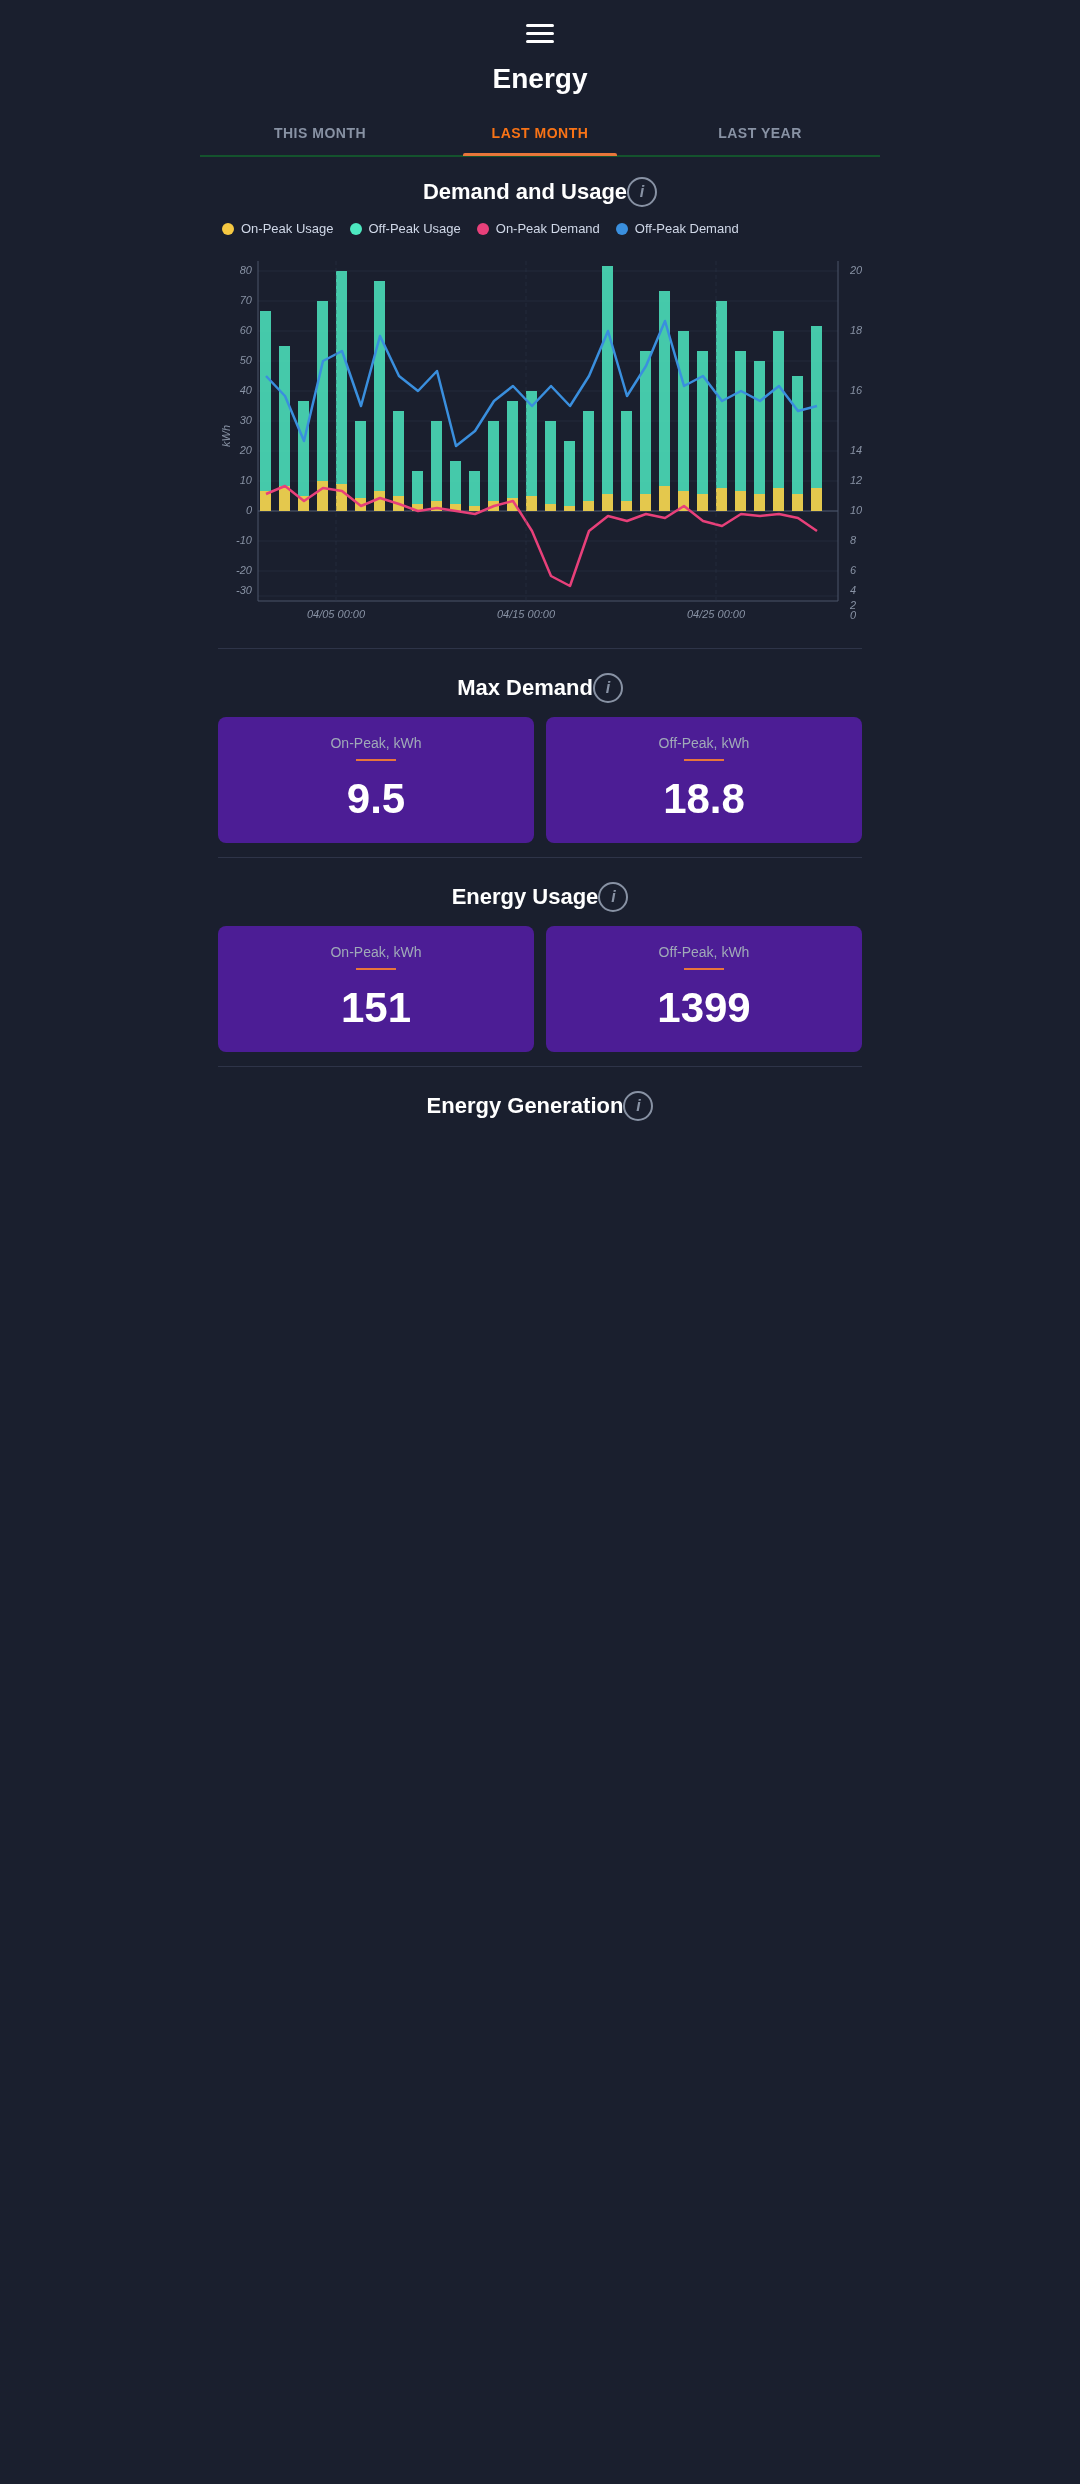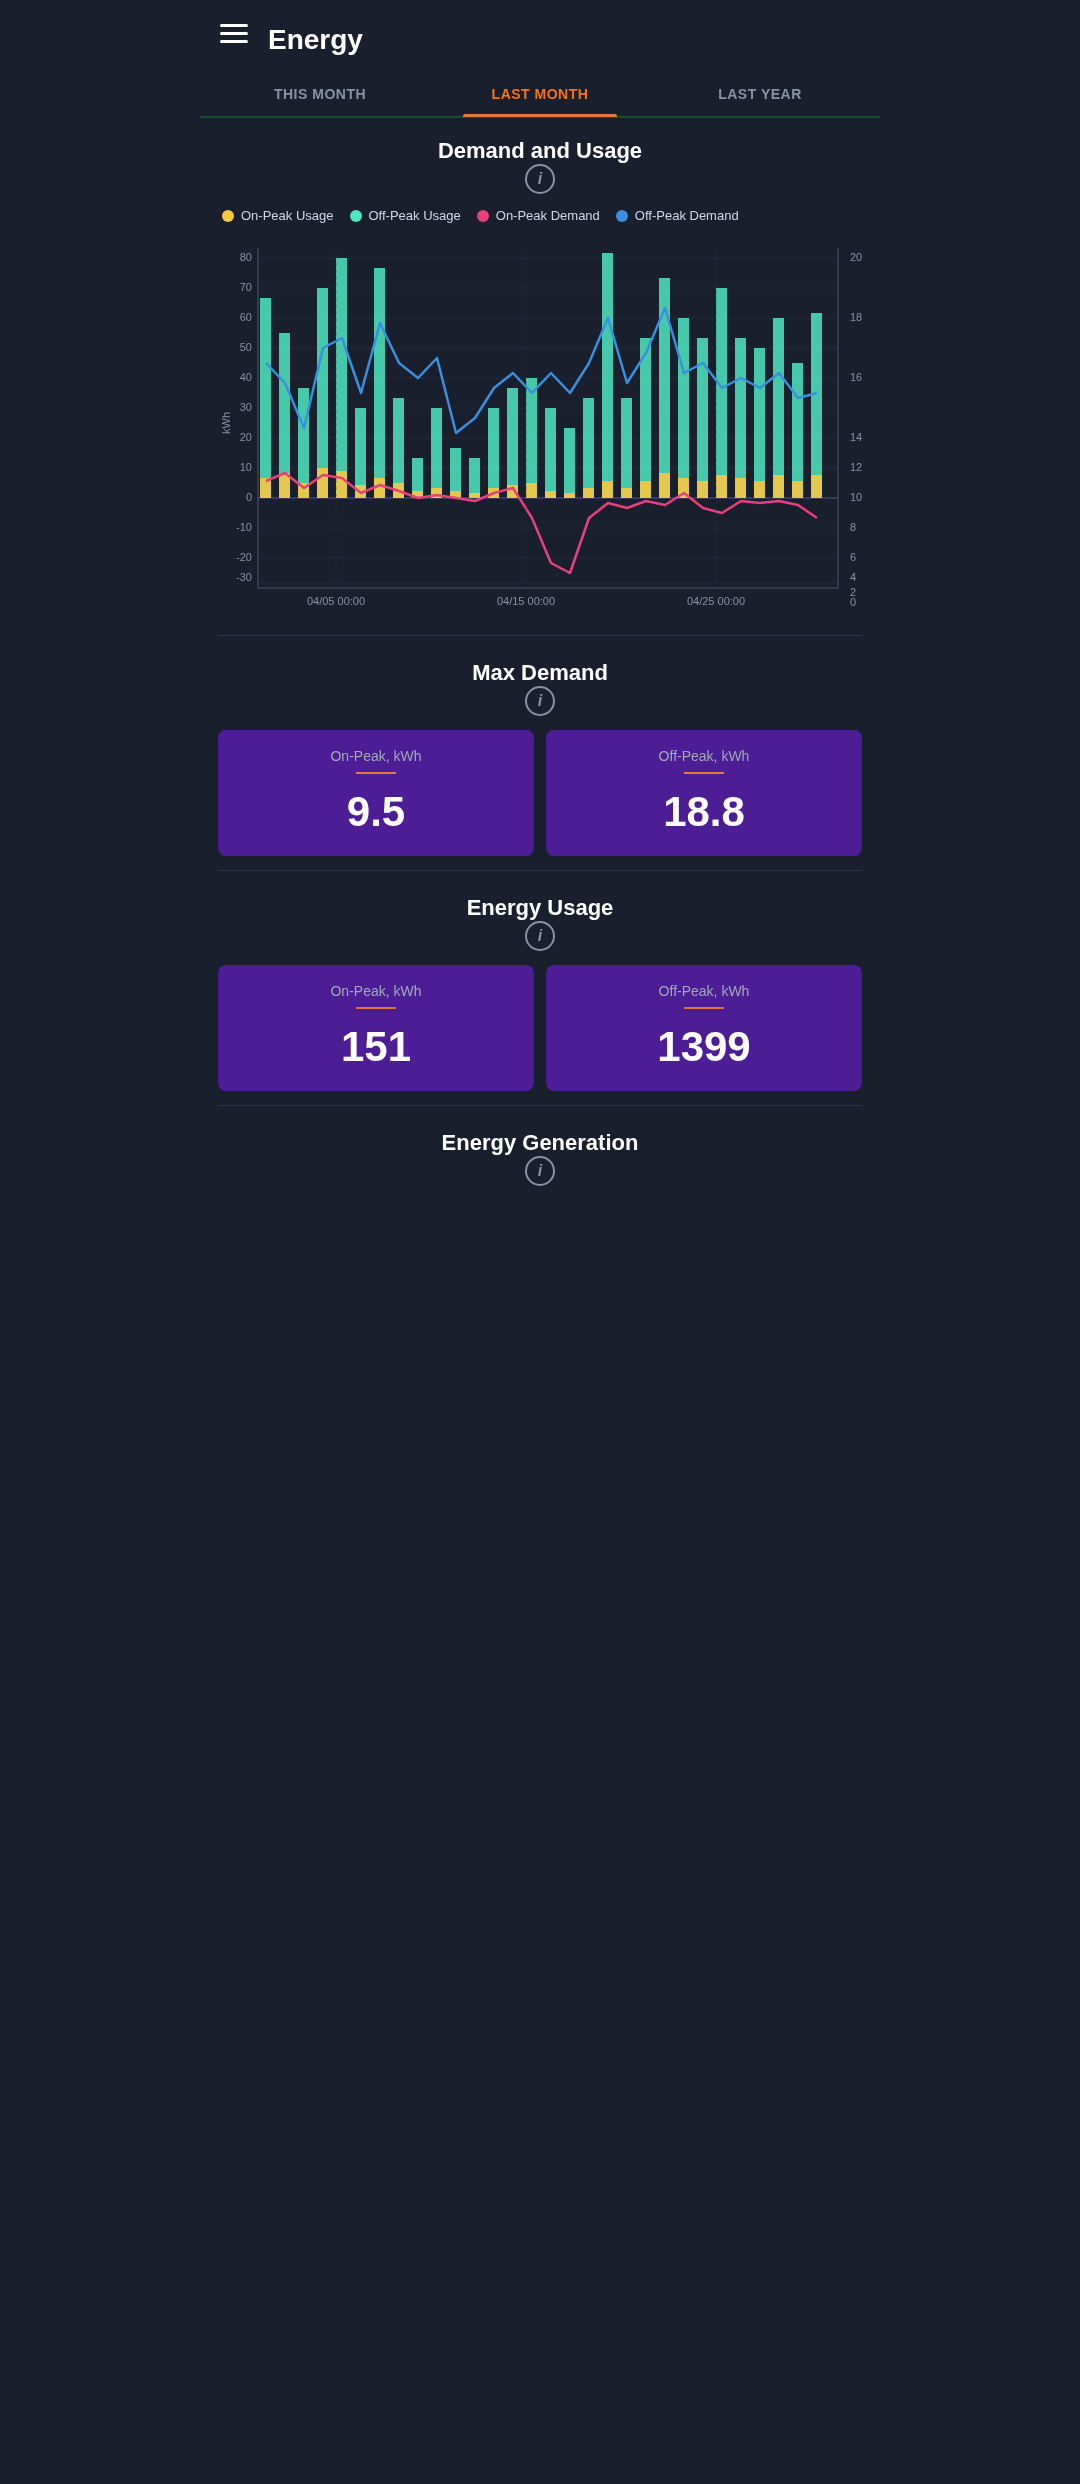--- a/index.html
+++ b/index.html
@@ -9,23 +9,24 @@
       color: #ffffff;
       font-family: -apple-system, BlinkMacSystemFont, 'Segoe UI', sans-serif;
       width: 100%;
       max-width: 680px;
       margin: 0 auto;
     }
 
     
     .header {
       display: flex;
-      align-items: flex-start;
+      align-items: center;
       padding: 24px 20px 16px;
       gap: 20px;
+      flex-direction: column;
     }
     .hamburger-icon {
       display: flex;
       flex-direction: column;
       gap: 5px;
       cursor: pointer;
     }
     .hamburger-icon span {
       display: block;
       width: 28px;
@@ -72,21 +73,20 @@
 
     
     .section {
       padding: 20px 18px 10px;
     }
     .section-header {
       display: flex;
       justify-content: center;
       align-items: center;
       margin-bottom: 14px;
-      flex-direction: column;
     }
     .section-title {
       font-size: 22px;
       font-weight: 700;
       color: #ffffff;
     }
     .info-icon {
       width: 30px;
       height: 30px;
       border: 2px solid #8892a4;
@@ -124,20 +124,21 @@
       border-radius: 50%;
       flex-shrink: 0;
     }
 
     
     .chart-container {
       position: relative;
       width: 100%;
       height: 380px;
       margin-bottom: 8px;
+      font-style: italic;
     }
     .chart-svg {
       width: 100%;
       height: 100%;
     }
 
     
     .metrics-grid {
       display: grid;
       grid-template-columns: 1fr 1fr;

